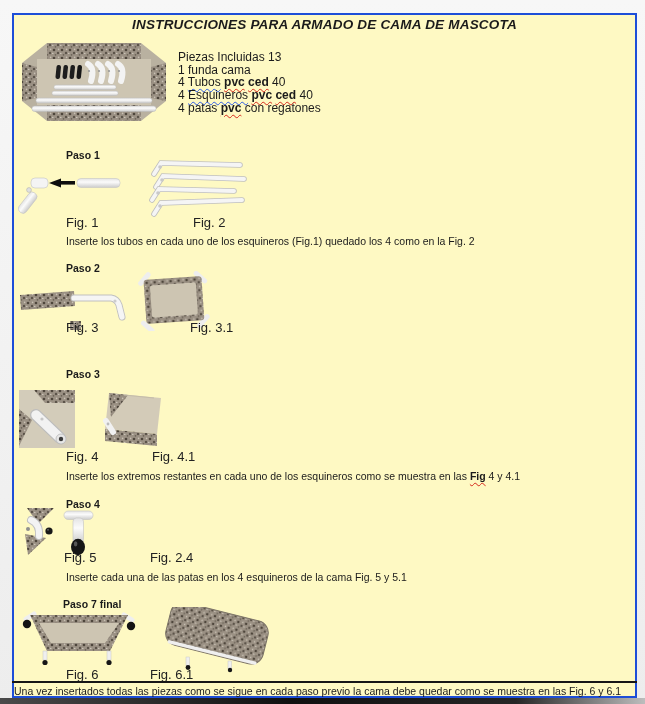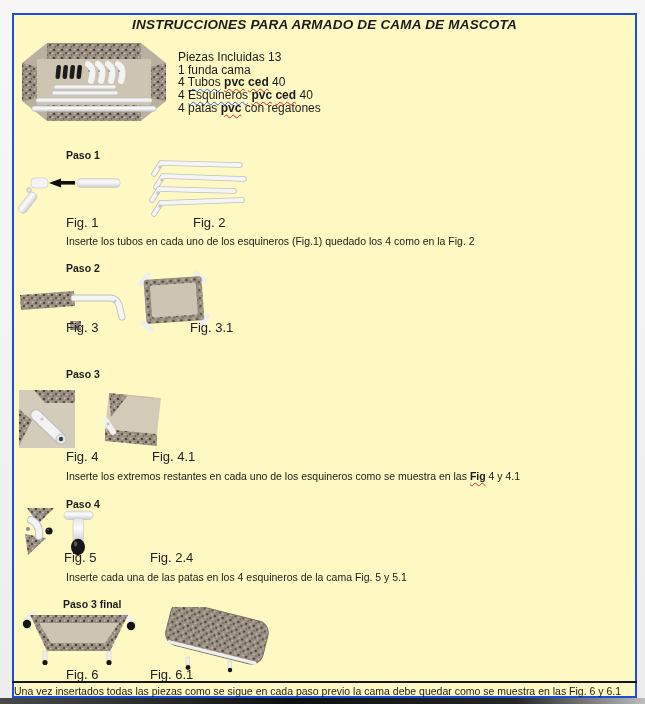--- a/index.html
+++ b/index.html
@@ -187,21 +187,21 @@
     <rect x="13" y="11" width="10.5" height="25" rx="3.5" fill="url(#tube)" stroke="#c3c3c3" stroke-width="0.6"></rect>
     <ellipse cx="18" cy="40" rx="7" ry="8.2" fill="#161616"></ellipse>
     <ellipse cx="15.6" cy="36.8" rx="1.8" ry="2.6" fill="#575757"></ellipse>
   </svg>
 
   <div class="t fig-l" style="left:2px;top:536px">Fig. 5</div>
   <div class="t fig-l" style="left:88px;top:536px">Fig. 2.4</div>
 
   <div class="t" style="left:4px;top:556px"><span>Inserte cada una de las patas en los 4 esquineros de la cama Fig. 5 y 5.1</span></div>
 
-  <div class="t step-h" style="left:1px;top:583px">Paso 3 final</div>
+  <div class="t step-h" style="left:1px;top:583px">Paso 7 final</div>
 
   <svg class="photo" style="left:4px;top:596px" width="122" height="56" viewBox="0 0 122 56">
     <path d="M8,8 L16,3 M106,4 L114,9" stroke="#efefef" stroke-width="5" stroke-linecap="round"></path>
     <polygon points="12,4 110,4 92,40 29,40" fill="url(#fab)"></polygon>
     <polygon points="21,12 101,12 87,32 33,32" fill="#cdc5b2"></polygon>
     <circle cx="9" cy="13" r="4.2" fill="#141414"></circle>
     <circle cx="113" cy="15" r="4.2" fill="#141414"></circle>
     <rect x="25" y="40" width="4" height="9" fill="#efefef" stroke="#c8c8c8" stroke-width="0.5"></rect>
     <rect x="89" y="40" width="4" height="9" fill="#efefef" stroke="#c8c8c8" stroke-width="0.5"></rect>
     <circle cx="27" cy="51.5" r="2.6" fill="#161616"></circle>

